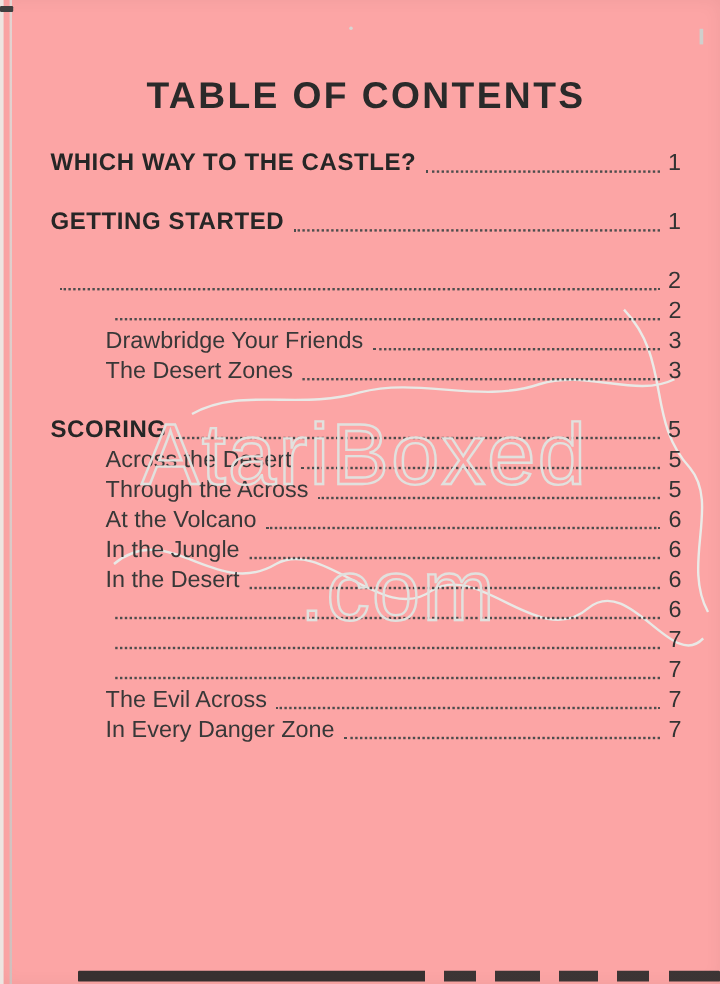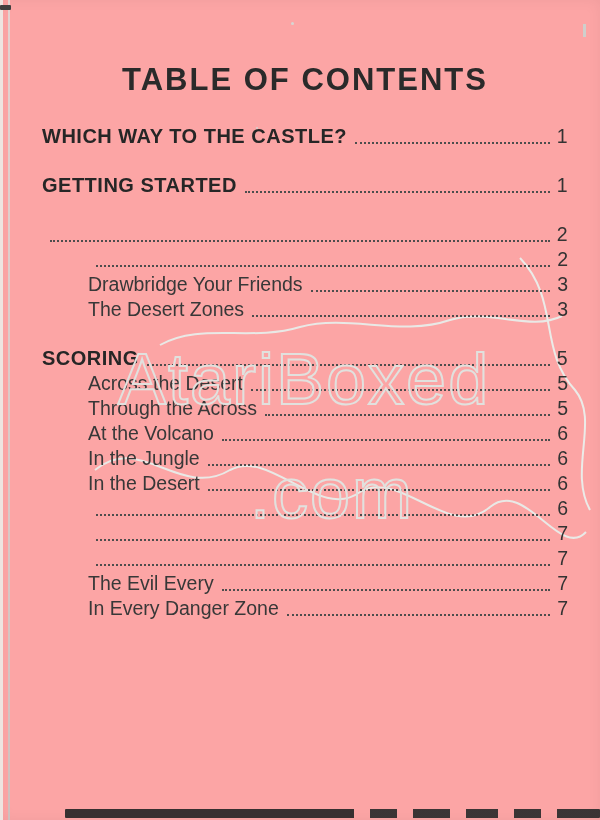--- a/index.html
+++ b/index.html
@@ -151,21 +151,21 @@
         </div>
         <div class="row lvl1">
           <span class="leader"></span>
           <span class="pagenum">7</span>
         </div>
         <div class="row lvl1">
           <span class="leader"></span>
           <span class="pagenum">7</span>
         </div>
         <div class="row lvl1">
-          <span class="label">The Evil Every</span>
+          <span class="label">The Evil Across</span>
           <span class="leader"></span>
           <span class="pagenum">7</span>
         </div>
         <div class="row lvl1">
           <span class="label">In Every Danger Zone</span>
           <span class="leader"></span>
           <span class="pagenum">7</span>
         </div>
       </div>
   </div>

